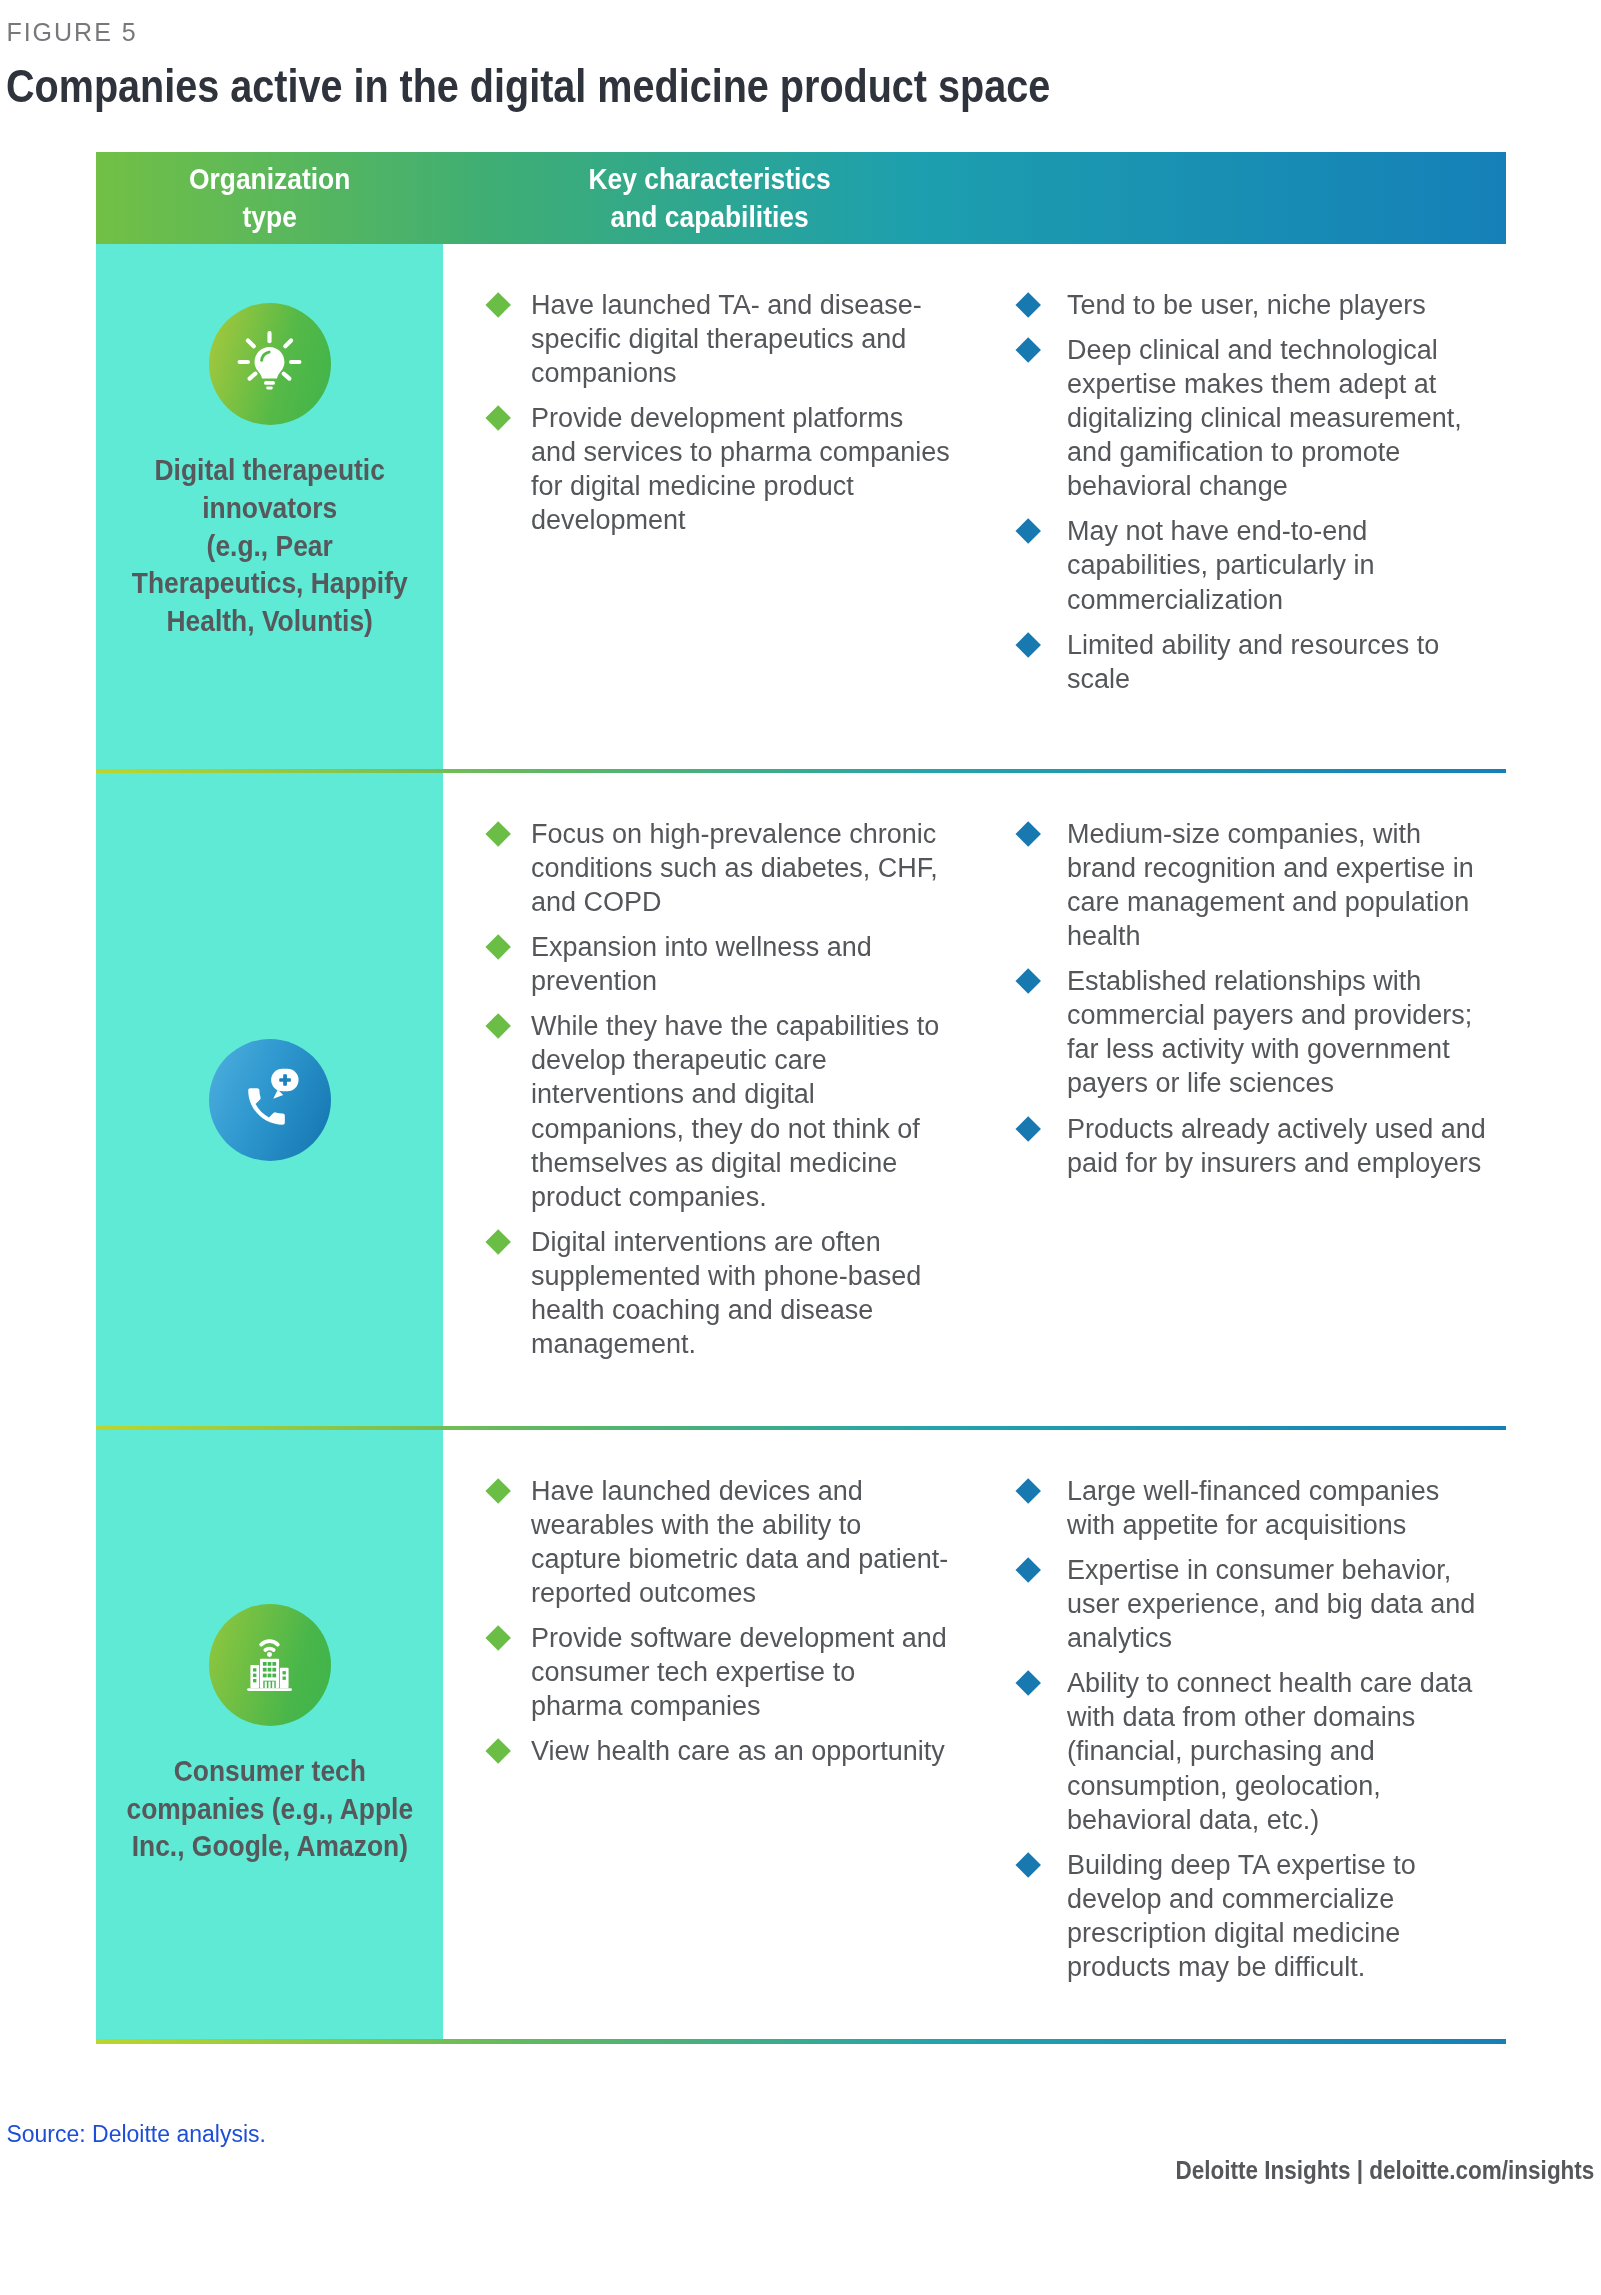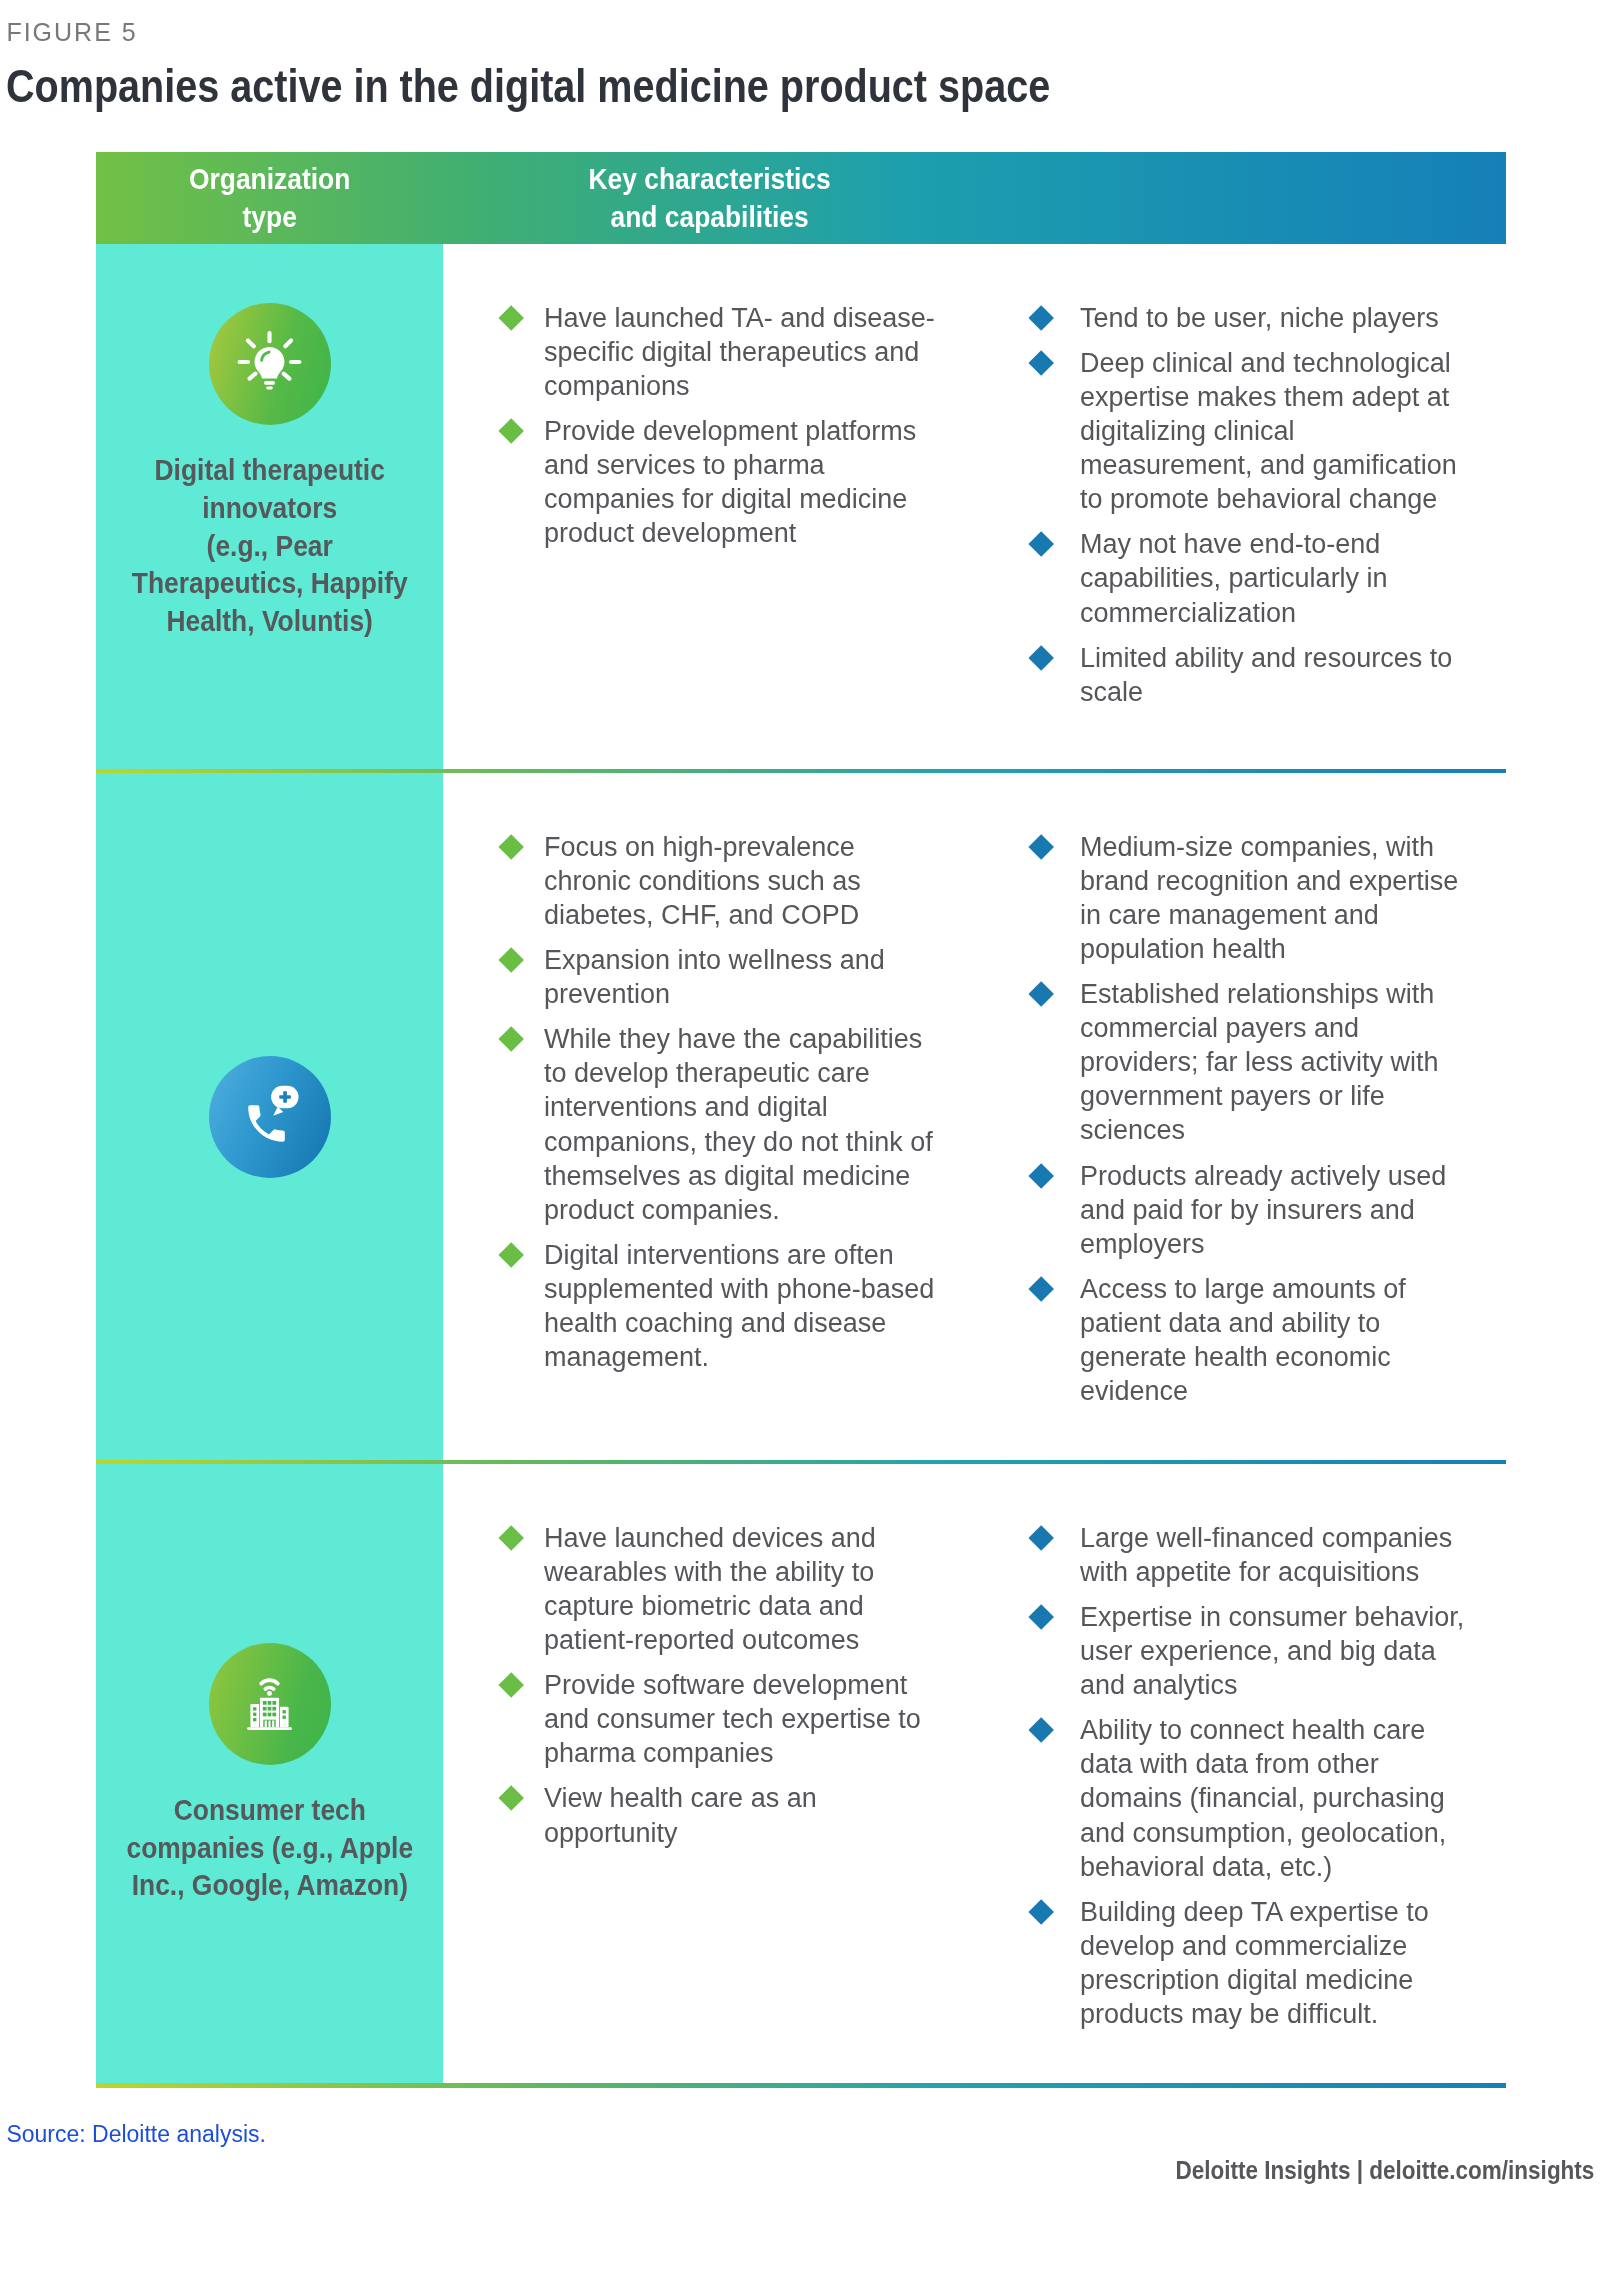--- a/index.html
+++ b/index.html
@@ -26,21 +26,21 @@
   .row-2{min-height:609px;}
   .org{background:#5eead4;display:flex;flex-direction:column;align-items:center;}
   .row-0 .org{justify-content:flex-start;padding-top:59px;}
   .row-1 .org,.row-2 .org{justify-content:center;}
   .circle{width:122px;height:122px;border-radius:50%;display:flex;align-items:center;justify-content:center;flex:0 0 auto;}
   .c-green{background:linear-gradient(105deg,#aaca3c 0%,#55b947 60%,#3fb44b 100%);}
   .c-blue{background:linear-gradient(115deg,#4fb0df 0%,#2e97ce 45%,#1373ae 100%);}
   .c-green2{background:linear-gradient(105deg,#93c73e 0%,#49b64a 70%,#3db44b 100%);}
   .org-label{margin-top:26px;font-weight:bold;font-size:30px;line-height:1.26;color:#57585b;text-align:center;white-space:pre-line;max-width:336px;}
 
-  ul.bullets{list-style:none;margin:17px;}
+  ul.bullets{list-style:none;margin:4px;}
   .col-focus{padding:40px 19px 24px 42px;}
   .col-char{padding:40px 16px 24px 39px;}
   .bullets li{display:grid;margin:0 0 11.2px 0;font-size:27px;line-height:1.26;color:#54565a;}
   .col-focus li{grid-template-columns:42px 1fr;}
   .col-char li{grid-template-columns:48px 1fr;}
   .dm{width:18.4px;height:18.4px;transform:rotate(45deg);margin-top:8px;}
   .dm-g{background:#6abd45;}
   .dm-b{background:#1878b0;}
 
   .divider{height:4px;background:linear-gradient(90deg,#bdd52c 0%,#62b95e 30%,#23a3ab 60%,#1580b8 100%);}
@@ -157,24 +157,20 @@
           <span>Medium-size companies, with brand recognition and expertise in care management and population health</span>
         </li>
       <li>
           <span class="dm dm-b"></span>
           <span>Established relationships with commercial payers and providers; far less activity with government payers or life sciences</span>
         </li>
       <li>
           <span class="dm dm-b"></span>
           <span>Products already actively used and paid for by insurers and employers</span>
         </li>
-      <li>
-          <span class="dm dm-b"></span>
-          <span>Access to large amounts of patient data and ability to generate health economic evidence</span>
-        </li>
     </ul>
   </div>
 
   <div class="divider"></div>
 
   <div class="trow row-2">
     <div class="org">
       <div class="circle c-green2">
         <svg width="83" height="83" viewBox="0 0 100 100">
           <g stroke="#ffffff" stroke-width="4.5" fill="none" stroke-linecap="round">

